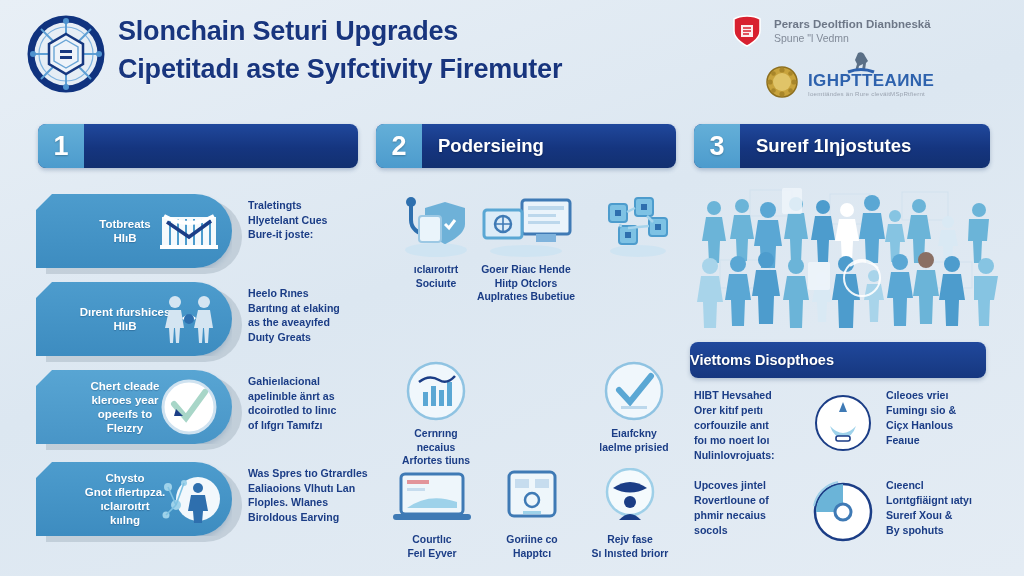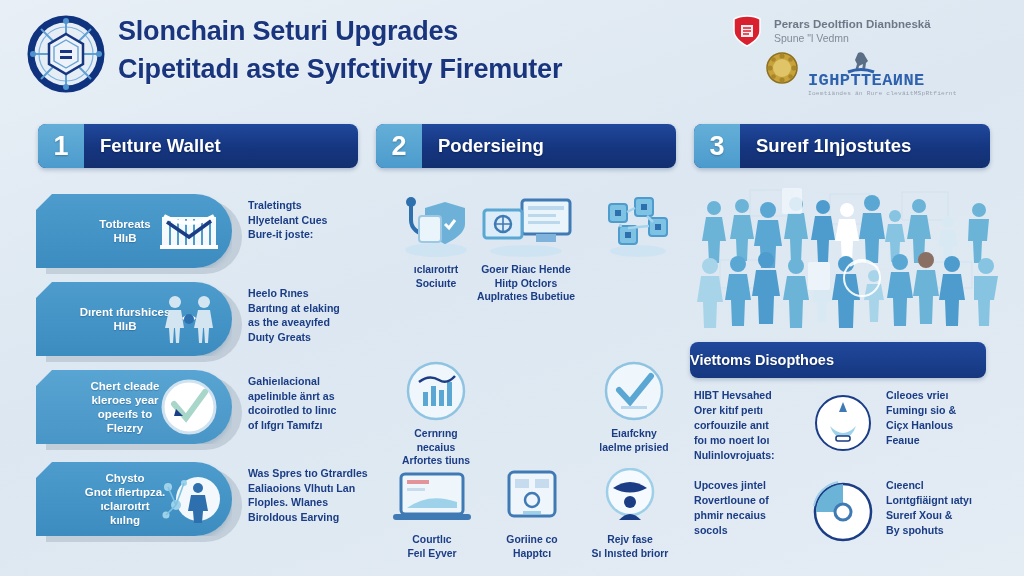--- a/index.html
+++ b/index.html
@@ -22,21 +22,21 @@
     letter-spacing: -0.2px; line-height: 34px;
     text-shadow: 0 1px 0 rgba(255,255,255,.55);
   }
   .title-line2 { margin-top: 4px; }
 
   .logos { position: absolute; right: 12px; top: 6px; width: 300px; height: 102px; }
   .logo-row1 { position: absolute; left: 18px; top: 8px; display: flex; align-items: center; gap: 10px; }
   .logo-row1 .txt { line-height: 14px; }
   .logo-row1 .l1 { font-size: 11.5px; color: #6d7787; font-weight: bold; }
   .logo-row1 .l2 { font-size: 10.5px; color: #828b99; }
-  .logo-row2 { position: absolute; left: 52px; top: 44px; display: flex; align-items: flex-start; gap: 8px; font-family: Liberation Mono, monospace; }
+  .logo-row2 { position: absolute; left: 52px; top: 44px; display: flex; align-items: flex-end; gap: 8px; }
   .logo-row2 .txt { line-height: 13px; }
   .logo-row2 .l1 { font-size: 17px; color: #2e62ad; font-weight: bold; letter-spacing: .4px; }
   .logo-row2 .l2 { font-size: 6.2px; color: #9aa3b0; letter-spacing: .2px; }
 
   
   .colhead {
     position: absolute; height: 44px; border-radius: 8px;
     background: linear-gradient(180deg, #20489c 0%, #15357f 55%, #123070 100%);
     box-shadow: 0 2px 4px rgba(30,60,110,.28);
     display: flex; align-items: stretch; overflow: hidden;
@@ -191,21 +191,20 @@
           </span>
           <div class="l1" style="white-space: pre-line;">IGHPTTEAИNE</div>
           <div class="l2" style="white-space: pre-line;">Ioemtiändes än Rure cleväitMSpRtfiernt</div>
         </span>
       </div>
     </div>
   </div>
 
   <div class="colhead" style="left:38px; top:124px; width:320px;">
     <div class="num" style="white-space: pre-line;">1</div>
-    <div class="lbl" style="white-space: pre-line;">Feιture Wallet</div>
   </div>
   <div class="colhead" style="left:376px; top:124px; width:300px;">
     <div class="num" style="white-space: pre-line;">2</div>
     <div class="lbl" style="white-space: pre-line;">Podersieing</div>
   </div>
   <div class="colhead" style="left:694px; top:124px; width:296px;">
     <div class="num" style="white-space: pre-line;">3</div>
     <div class="lbl" style="white-space: pre-line;">Sureıf 1Iηjostutes</div>
   </div>
 

